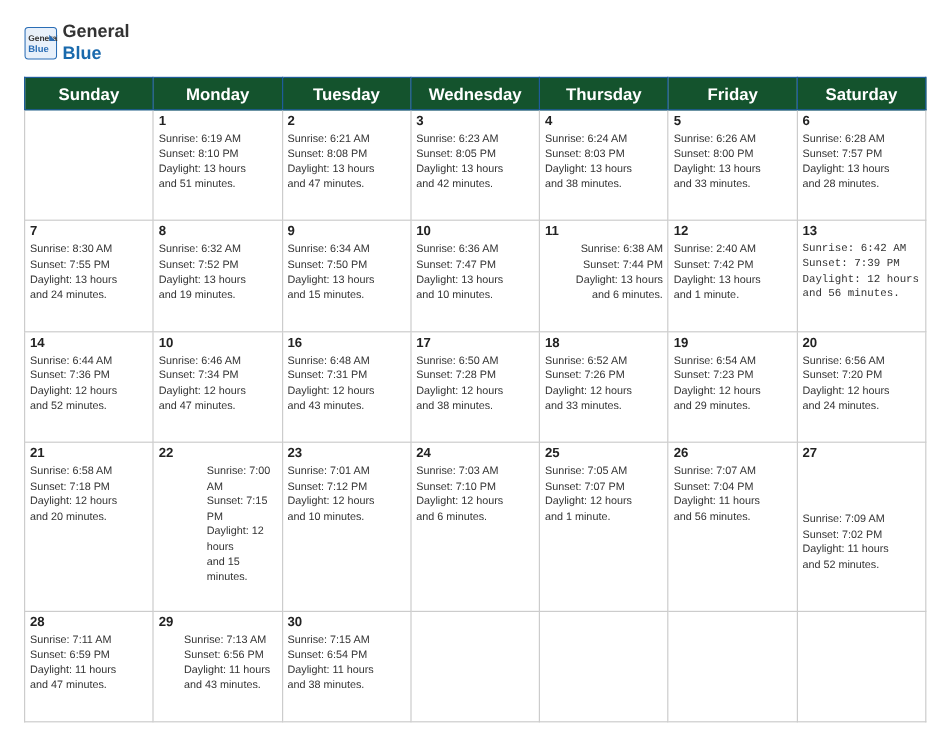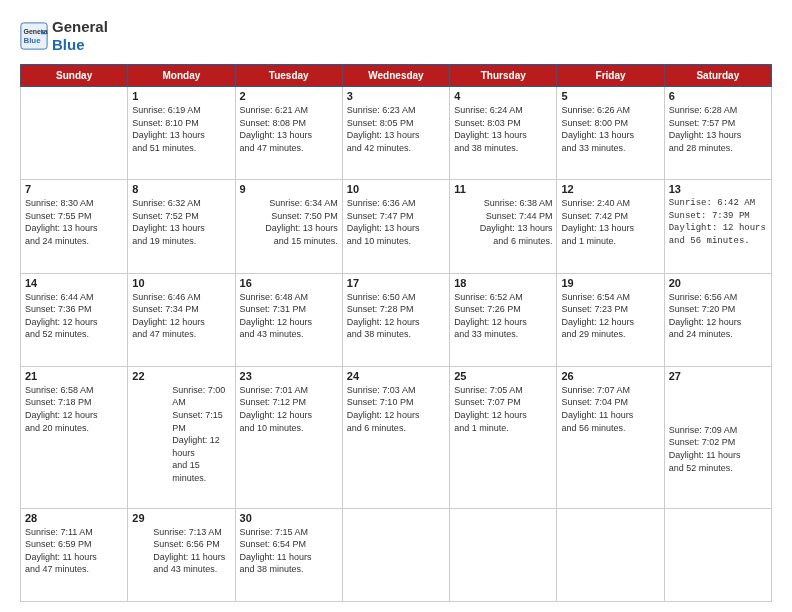--- a/index.html
+++ b/index.html
@@ -54,24 +54,24 @@
       margin-top: 2px;
     }
     .calendar {
       flex: 1;
       border: 1px solid #ccc;
       border-collapse: collapse;
       width: 100%;
       table-layout: fixed;
     }
     .calendar th {
-      background-color: #b91c1c;
+      background-color: #14532d;
       color: white;
       text-align: center;
-      font-size: 10px;
+      font-size: 14px;
       font-weight: bold;
       padding: 5px 2px;
       border: 1px solid #1e5c9a;
     }
     .calendar td {
       border: 1px solid #ccc;
       vertical-align: top;
       padding: 3px 4px;
       font-size: 9.5px;
       color: #333;
@@ -187,21 +187,21 @@
           </td>
           <td>
             <span class="day-num">8</span>
             <div class="cell-text" style="white-space: pre-line;">Sunrise: 6:32 AM
 Sunset: 7:52 PM
 Daylight: 13 hours
 and 19 minutes.</div>
           </td>
           <td>
             <span class="day-num">9</span>
-            <div class="cell-text" style="white-space: pre-line; text-align: right;">Sunrise: 6:34 AM
+            <div class="cell-text" style="white-space: pre-line;">Sunrise: 6:34 AM
 Sunset: 7:50 PM
 Daylight: 13 hours
 and 15 minutes.</div>
           </td>
           <td>
             <span class="day-num">10</span>
             <div class="cell-text" style="white-space: pre-line;">Sunrise: 6:36 AM
 Sunset: 7:47 PM
 Daylight: 13 hours
 and 10 minutes.</div>

